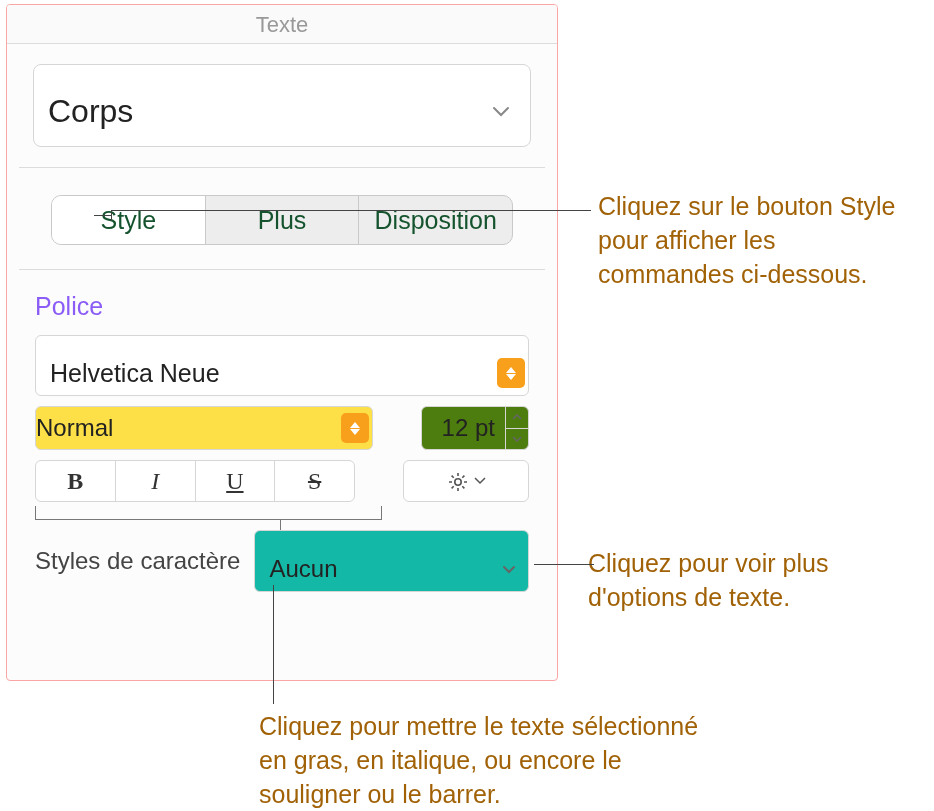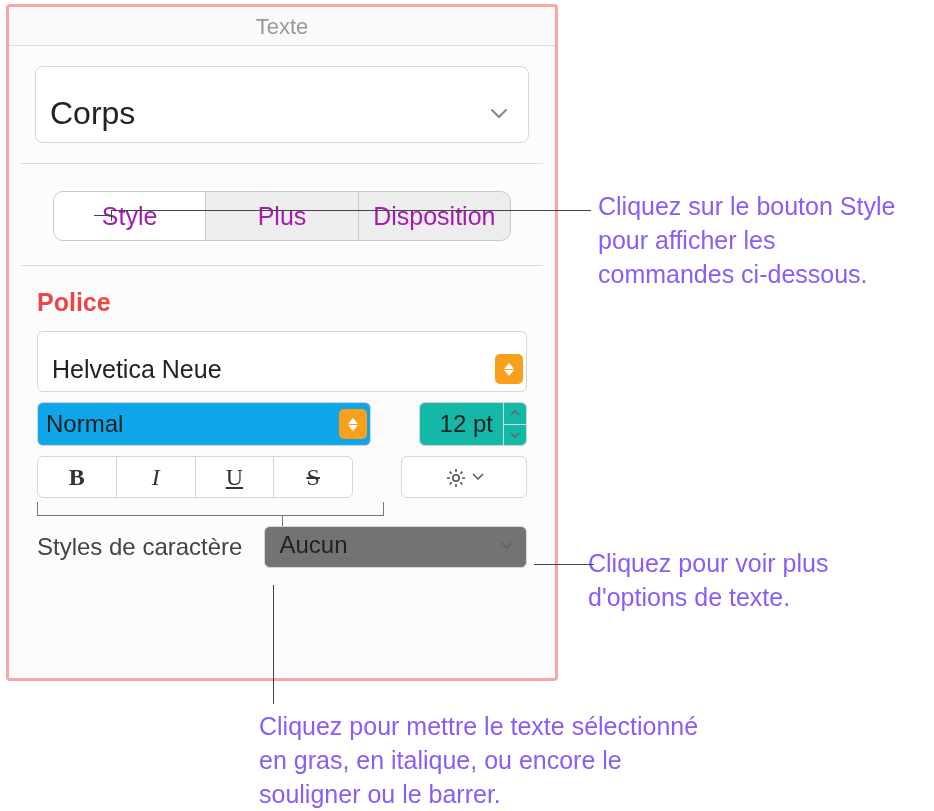--- a/index.html
+++ b/index.html
@@ -13,38 +13,38 @@
       width: 934px;
       height: 811px;
       position: relative;
     }
     .panel {
       position: absolute;
       left: 6px;
       top: 4px;
       width: 552px;
       height: 677px;
-      border: 3px solid #fca5a5;
+      border: 1px solid #fca5a5;
       border-radius: 4px;
       background: #fcfcfc;
       overflow: hidden;
     }
     .panel-header {
       text-align: center;
       font-size: 22px;
       color: #999;
       padding: 7px 0 5px;
       border-bottom: 1px solid #dcdcdc;
       background: #fafafa;
     }
     .style-dropdown {
       margin: 20px 26px 20px 26px;
       border: 1px solid #d6d6d6;
       border-radius: 8px;
-      padding: 28px 20px 10px 14px;
+      padding: 28px 20px 16px 14px;
       display: flex;
       align-items: center;
       justify-content: space-between;
       background: #fff;
       cursor: pointer;
     }
     .style-dropdown-text {
       font-size: 32px;
       color: #222;
     }
@@ -64,39 +64,38 @@
       overflow: hidden;
       background: #ededed;
       height: 50px;
     }
     .segmented-item {
       flex: 1;
       display: flex;
       align-items: center;
       justify-content: center;
       font-size: 25px;
-      color: #a21caf;
+      color: #14532d;
       cursor: pointer;
       border-right: 1px solid #c9c9c9;
     }
     .segmented-item:last-child {
       border-right: none;
     }
     .segmented-item.active {
       background: #fff;
       font-weight: 400;
     }
     .section {
       padding: 0 28px;
     }
     .section-title {
       font-size: 25px;
-      color: #ef4444;
+      color: #8b5cf6;
       margin: 22px 0 14px 0;
-      font-weight: bold;
     }
     .font-family-select {
       display: flex;
       align-items: center;
       justify-content: space-between;
       border: 1px solid #d6d6d6;
       border-radius: 6px;
       padding: 22px 3px 7px 14px;
       background: #fff;
       margin-bottom: 10px;
@@ -138,34 +137,34 @@
       gap: 48px;
       margin-bottom: 10px;
     }
     .font-style-select {
       flex: 1;
       display: flex;
       align-items: center;
       justify-content: space-between;
       border: 1px solid #d6d6d6;
       border-radius: 6px;
-      padding: 6px 3px 6px 8px;
-      background: #0ea5e9;
+      padding: 6px 3px 6px 0;
+      background: #fde047;
       cursor: pointer;
     }
     .font-style-text {
       font-size: 24px;
       color: #222;
     }
     .size-control {
       display: flex;
       align-items: stretch;
       border: 1px solid #d6d6d6;
       border-radius: 6px;
-      background: #14b8a6;
+      background: #4d7c0f;
       overflow: hidden;
     }
     .size-value {
       padding: 6px 10px 6px 20px;
       font-size: 24px;
       color: #222;
       border-right: 1px solid #d6d6d6;
       display: flex;
       align-items: center;
     }
@@ -257,51 +256,51 @@
       position: absolute;
       left: 245px;
       top: 14px;
       width: 1px;
       height: 10px;
       background: #777;
     }
     .char-styles-row {
       display: flex;
       align-items: center;
-      gap: 22px;
+      gap: 14px;
     }
     .char-styles-label {
       font-size: 24px;
       color: #444;
     }
     .char-styles-select {
       flex: 1;
       display: flex;
       align-items: center;
       justify-content: space-between;
       border: 1px solid #d6d6d6;
       border-radius: 6px;
-      padding: 4px 12px 8px 14px;
-      background: #737373;
+      padding: 24px 12px 8px 14px;
+      background: #14b8a6;
       cursor: pointer;
     }
     .char-styles-text {
       font-size: 24px;
       color: #222;
     }
     .small-chevron {
       font-size: 14px;
       color: #666;
     }
     
     .callout {
       position: absolute;
       font-size: 25px;
       line-height: 1.35;
-      color: #8b5cf6;
+      color: #a16207;
     }
     .callout-1 { left: 598px; top: 190px; width: 320px; }
     .callout-2 { left: 588px; top: 547px; width: 320px; }
     .callout-3 { left: 259px; top: 710px; width: 440px; }
     
     .leader {
       position: absolute;
       background: #444;
       z-index: 10;
     }

